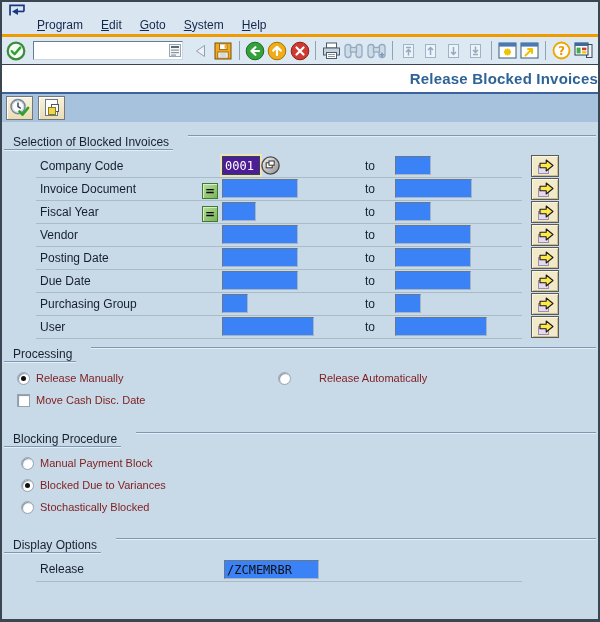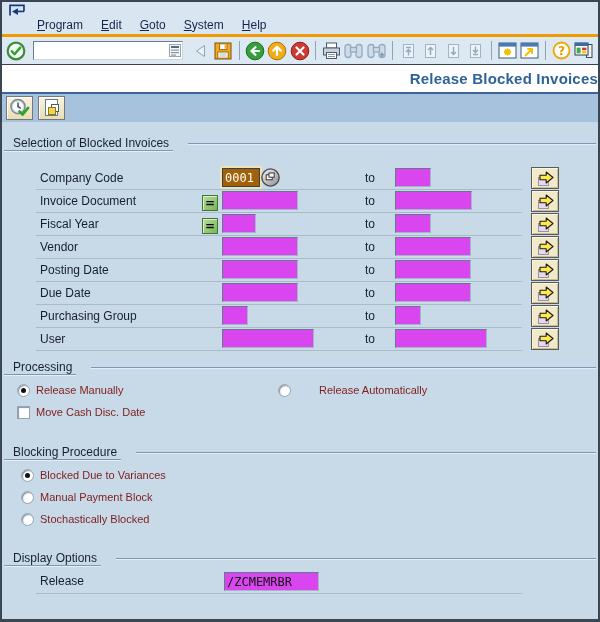--- a/index.html
+++ b/index.html
@@ -38,43 +38,43 @@
   .apptb { height:29px; background:#a7c2dc; border-bottom:1px solid #c9d9e8;
            display:flex; align-items:center; padding-left:4px; gap:5px; }
   .app-btn { width:27px; height:24px; background:linear-gradient(#faf4dd,#e9ddb4);
              border:1px solid #77777a; box-shadow:inset 1px 1px 0 #fff;
              display:inline-flex; align-items:center; justify-content:center; padding:0; }
   
   .content { flex:1; background:#c8d9e8; padding-top:11px; position:relative; }
   .group { margin:0 2px 7px 2px; position:relative; }
   .group.mb20 { margin-bottom:20px; }
   .group.mb19 { margin-bottom:19px; }
-  .group-header { display:flex; height:17px; align-items:center; font-size:12px; }
+  .group-header { display:flex; height:17px; align-items:flex-start; font-size:12px; }
   .gh-text { color:#18222e; padding:1px 4px 0 9px; border-bottom:1px solid #7d97b5;
              box-shadow:0 1px 0 #e6eef5; white-space:nowrap; }
   .gh-diag { width:15px; position:relative; }
   .gh-diag::after { content:""; position:absolute; left:0; right:0; top:1px; bottom:-1px;
     background:linear-gradient(to top right, transparent calc(50% - 1px),
       #7d97b5 calc(50% - 0.5px), #8aa0bc calc(50% + 0.5px), transparent calc(50% + 1px)); }
   .gh-line { flex:1; border-top:1px solid #7d97b5; margin-top:1px; box-shadow:0 1px 0 #e6eef5; }
   
-  .sel-rows { margin-top:16px; }
+  .sel-rows { margin-top:4px; }
   .sel-row { position:relative; height:23px; }
   .sel-row::after { content:""; position:absolute; left:32px; right:74px; bottom:0;
                     border-bottom:1px solid #a9bac9; }
   .flabel { position:absolute; left:36px; top:4px; font-size:12px; color:#16202c; white-space:nowrap; }
   .icon-slot { position:absolute; left:198px; top:3px; width:18px; height:17px; }
   .eqbox { display:inline-block; width:16px; height:16px;
            background:linear-gradient(135deg,#b9dd9d,#7ab457); border:1px solid #3f7a33;
            box-shadow:inset 1px 1px 0 #d8eec8; color:#0a0a0a; text-align:center;
            font:900 12px/14px "DejaVu Sans", sans-serif; }
   .fwrap { position:absolute; left:218px; top:1px; white-space:nowrap; display:inline-flex; align-items:center; }
   .fld { height:19px; border:1px solid; border-color:#66788c #a5b5c5 #a5b5c5 #66788c;
-         background:#d946ef; font:12px "DejaVu Sans Mono", monospace; padding:0 2px; color:#111; }
-  .fld.sel { background:#a16207; color:#fff; border-color:#33425a; box-shadow:0 0 0 2px #eee3b3; }
+         background:#3b82f6; font:12px "DejaVu Sans Mono", monospace; padding:0 2px; color:#111; }
+  .fld.sel { background:#4c1d95; color:#fff; border-color:#33425a; box-shadow:0 0 0 2px #eee3b3; }
   .mc-btn { width:19px; height:19px; border:none; background:transparent; padding:0; margin-left:1px; line-height:0; }
   .to-label { position:absolute; left:361px; top:4px; font-size:12px; color:#16202c; }
   .fld2 { position:absolute; left:391px; top:1px; }
   .multi-btn { position:absolute; left:527px; top:0; width:28px; height:22px;
                background:#f2e9c8; border:1px solid #5a5a5a; padding:0;
                box-shadow:inset 1px 1px 0 #fbf6e2, inset -1px -1px 0 #c9bd92;
                display:inline-flex; align-items:center; justify-content:center; }
   
   .opt-rows { margin-top:4px; }
   .opt-row { position:relative; height:22px; display:flex; align-items:center; padding-left:13px; }
@@ -500,28 +500,28 @@
 
     <div class="group mb19">
       <div class="group-header">
         <span class="gh-text">Blocking Procedure</span>
         <span class="gh-diag"></span>
         <span class="gh-line"></span>
       </div>
       <div class="opt-rows" id="blocking-rows">
           <div class="opt-row indent17">
             <span class="opt">
+              <span class="radio"></span>
+              <span class="opt-label">Manual Payment Block</span>
+            </span>
+          </div>
+          <div class="opt-row indent17">
+            <span class="opt">
               <span class="radio on"></span>
               <span class="opt-label">Blocked Due to Variances</span>
-            </span>
-          </div>
-          <div class="opt-row indent17">
-            <span class="opt">
-              <span class="radio"></span>
-              <span class="opt-label">Manual Payment Block</span>
             </span>
           </div>
           <div class="opt-row indent17">
             <span class="opt">
               <span class="radio"></span>
               <span class="opt-label">Stochastically Blocked</span>
             </span>
           </div>
         </div>
     </div>

